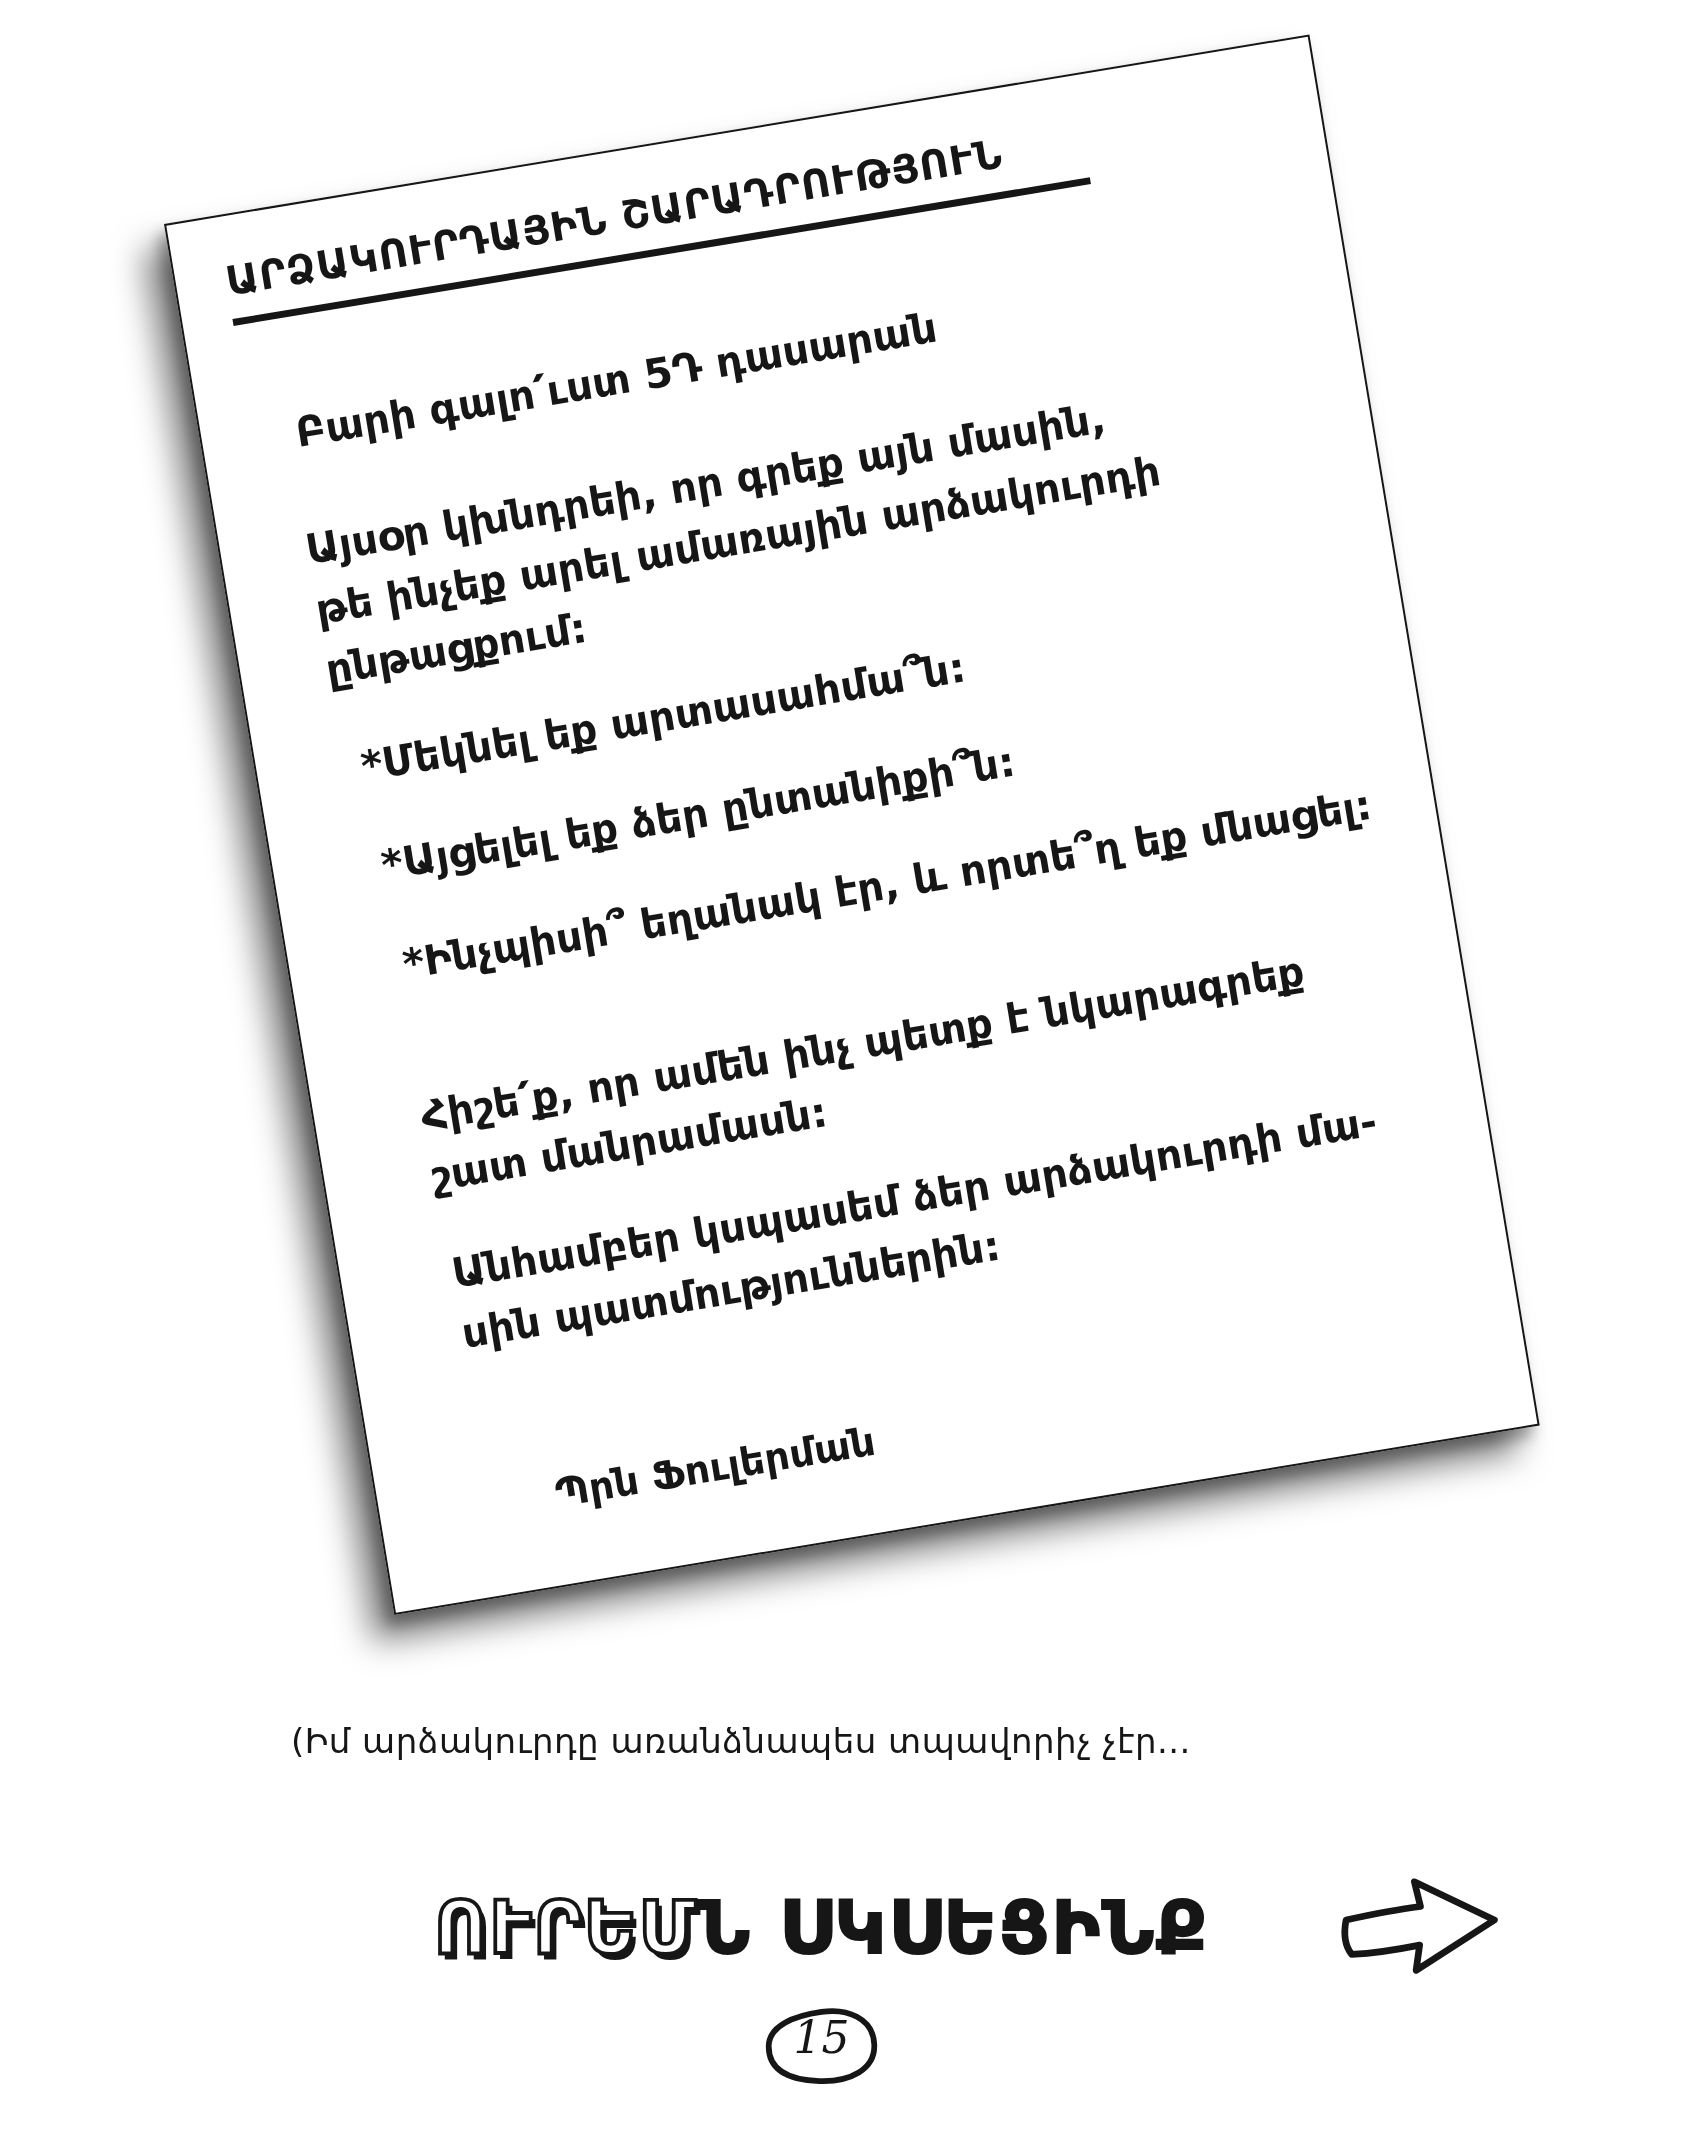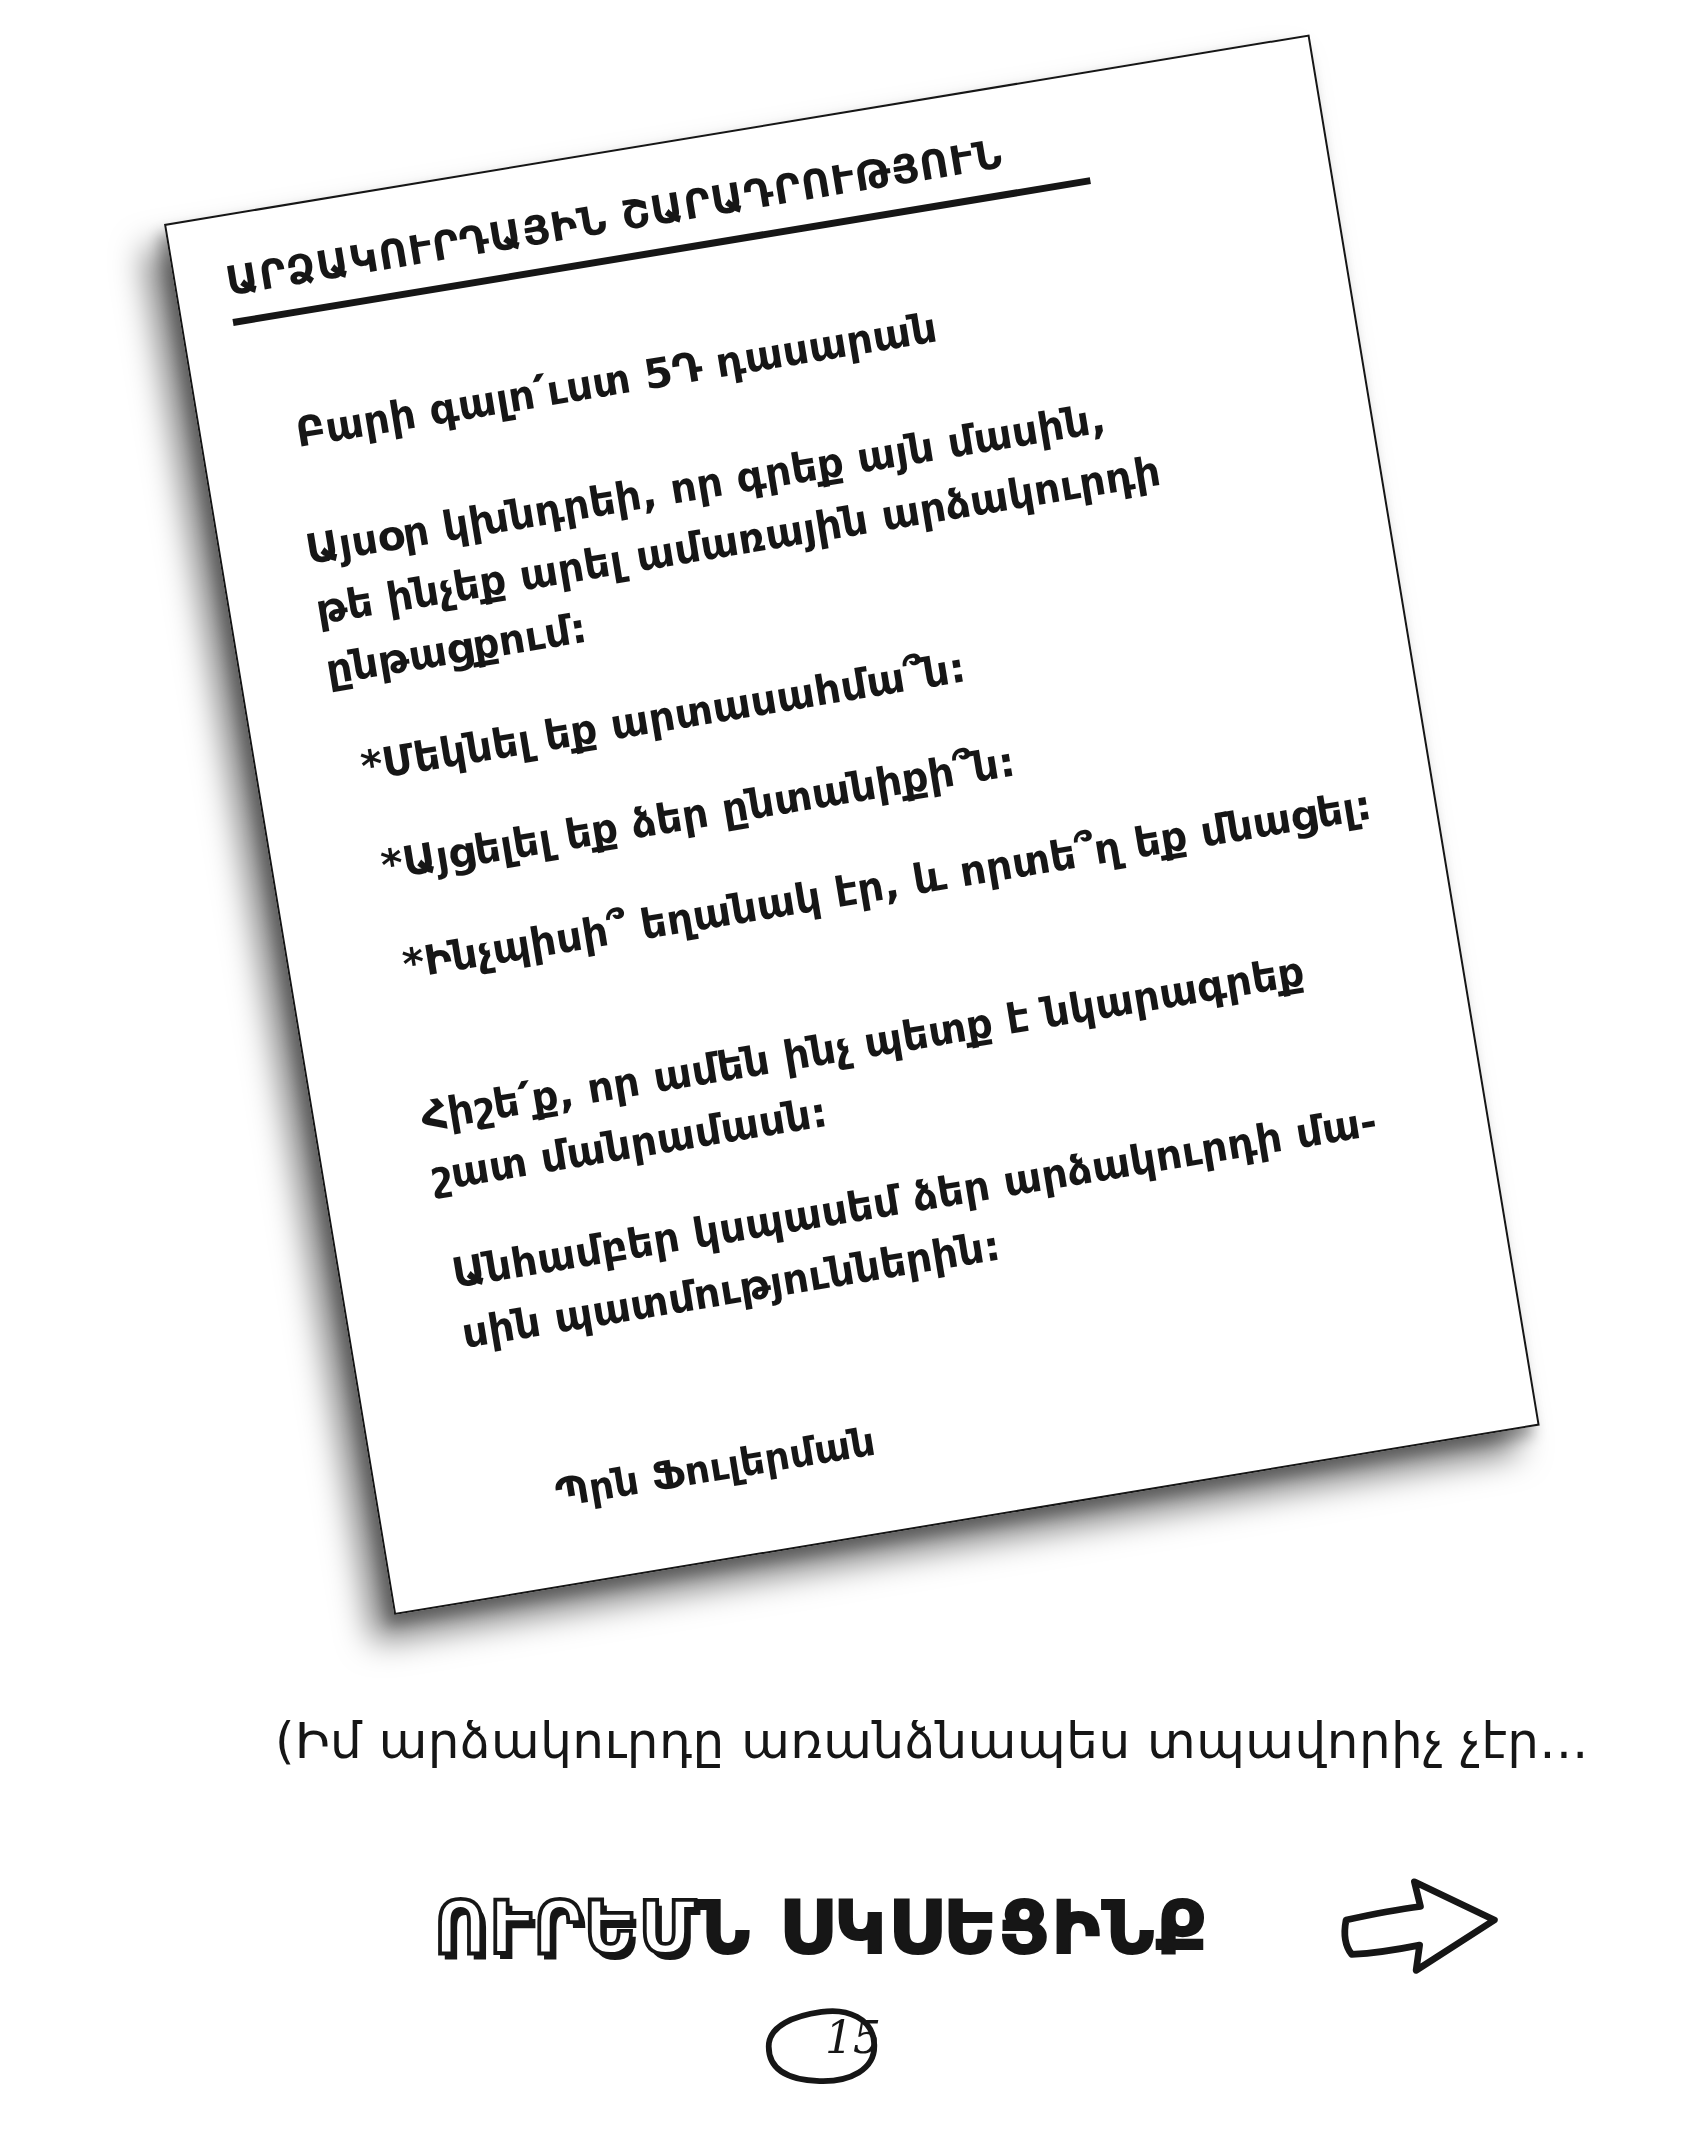--- a/index.html
+++ b/index.html
@@ -24,42 +24,42 @@
   .greeting   { margin:86px 0 0 44px; }
   .para1      { margin:56px 0 0 35px; }
   .bullet-1   { margin:40px 0 0 54px; }
   .bullet-2   { margin:40px 0 0 58px; }
   .bullet-3   { margin:40px 0 0 63px; }
   .para2      { margin:92px 0 0 56px; }
   .para3      { margin:38px 0 0 61px; }
   .signature  { margin:111px 0 0 127px; font-size:39px; }
   
   .note {
-    position:absolute; left:275px; top:1702px;
-    font-size:50px; line-height:79px; letter-spacing:0.5px;
+    position:absolute; left:291px; top:1702px;
+    font-size:34px; line-height:79px; letter-spacing:0.5px;
     font-weight:normal; white-space:nowrap;text-align:right;
   }
   
   .closing {
     position:absolute; left:434px; top:1885px;
     font-size:73px; font-weight:bold; letter-spacing:1.9px; white-space:nowrap;text-align:right;
   }
   .closing .outline {
     color:#ffffff; -webkit-text-stroke:3.8px #161616;
     text-shadow:4.8px 5.8px 0 #161616;
   }
   .closing .solid { color:#161616; -webkit-text-stroke:1.9px #161616; }
   .arrow-wrap { position:absolute; left:1333px; top:1868px; width:177px; height:127px; }
   
   .pagenum {
     position:absolute; left:762px; top:2006px; width:119px; height:81px;
   }
   .pagenum svg { position:absolute; left:0; top:0; }
   .pagenum .num {
-    position:absolute; left:0; top:5.8px; width:119px; text-align:right;
+    position:absolute; left:0; top:5.8px; width:119px; text-align:center;
     font-family:"DejaVu Serif", serif; font-style:italic;
     font-size:44px; color:#161616;
   }
 </style>
 </head>
 <body>
 
 <div class="page">
 
   <div class="paper">

